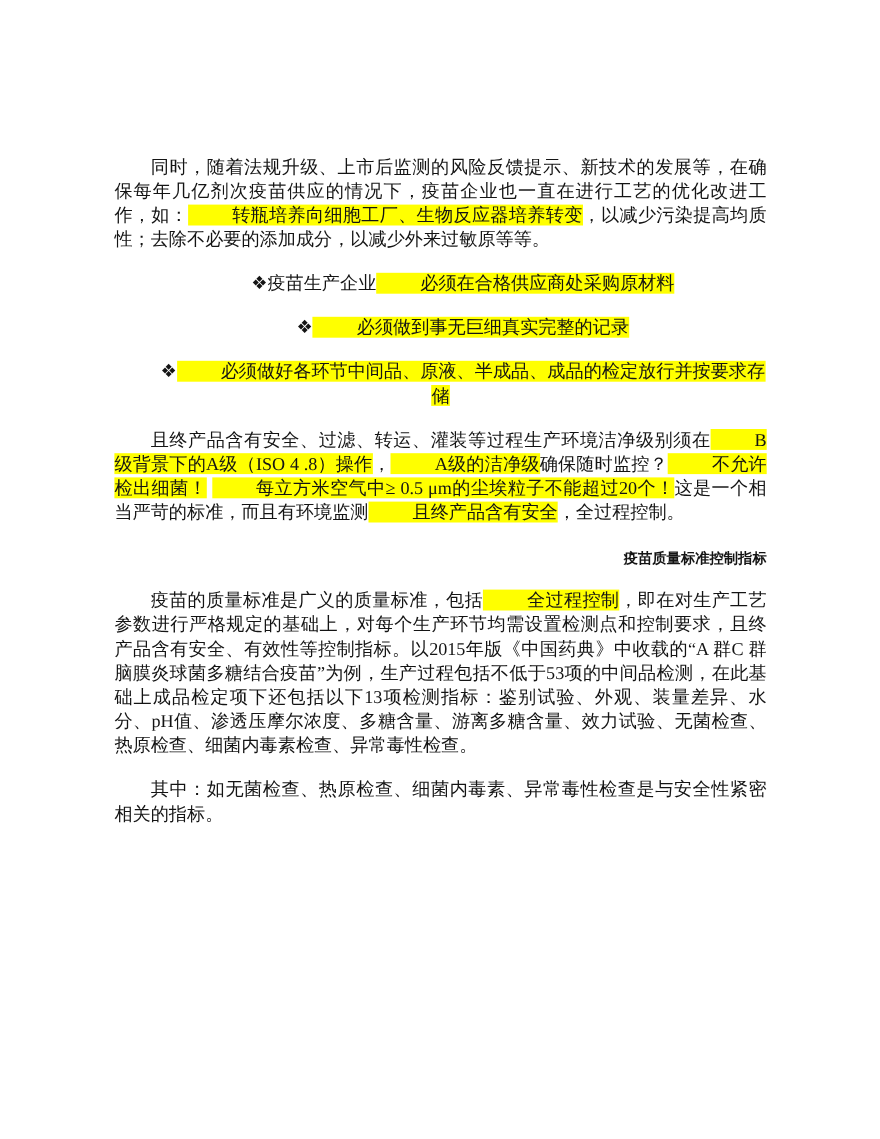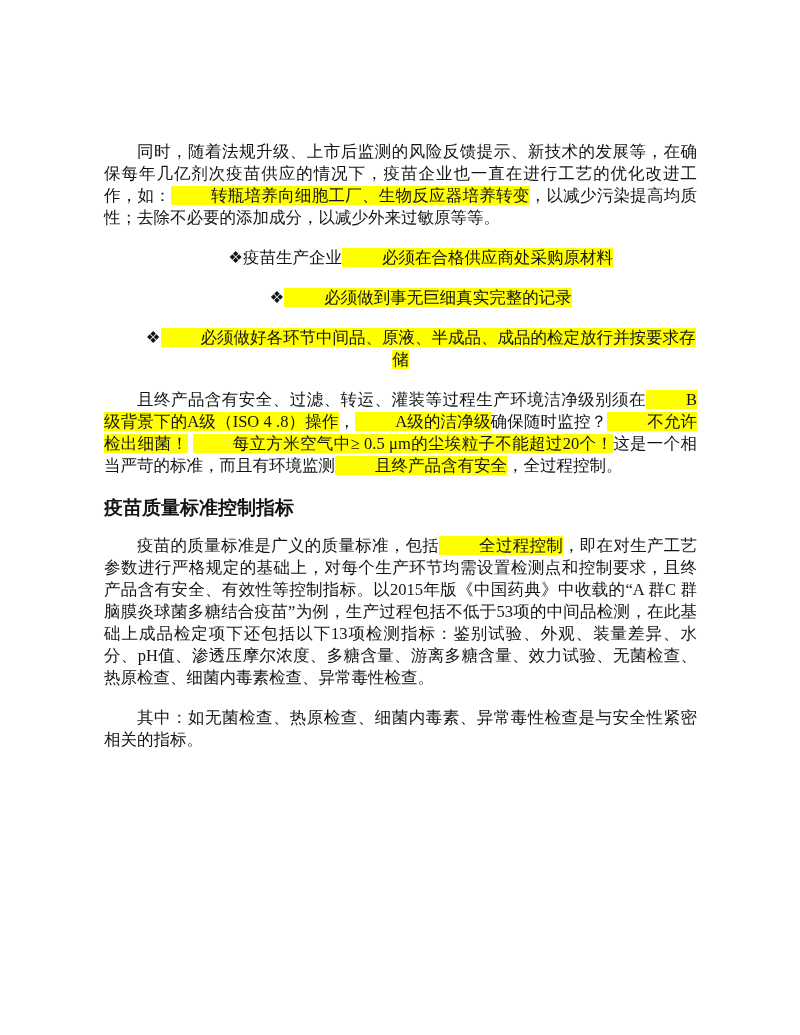--- a/index.html
+++ b/index.html
@@ -26,24 +26,24 @@
     text-align: justify;
     text-indent: 2em;
   }
   .bullet {
     margin: 0 0 18px 0;
     text-align: center;
     text-indent: 2.45em;
   }
   .heading {
     margin: 2px 0 14px 0;
-    font-size: 19px;
+    font-size: 13px;
     line-height: 26px;
     font-weight: bold;
-    text-align: left;
+    text-align: right;
     text-indent: 0;
   }
   .hl {
     background: var(--hl, #ffff00);
     padding-left: 40px;
   }
 </style>
 </head>
 <body>
 

